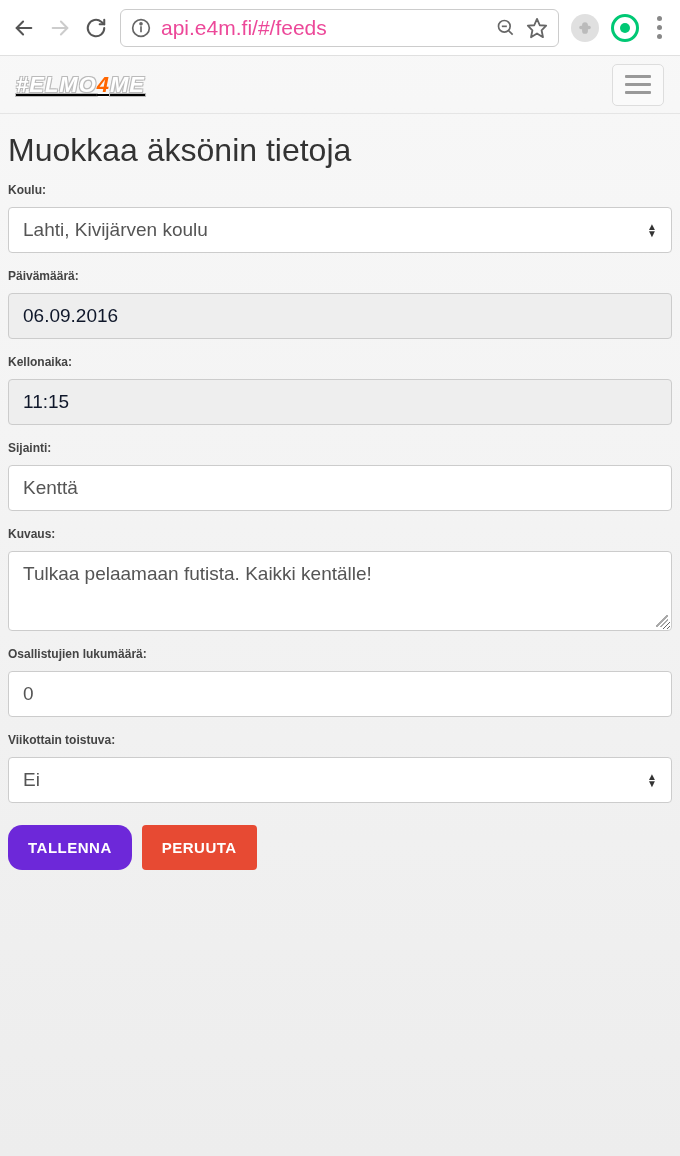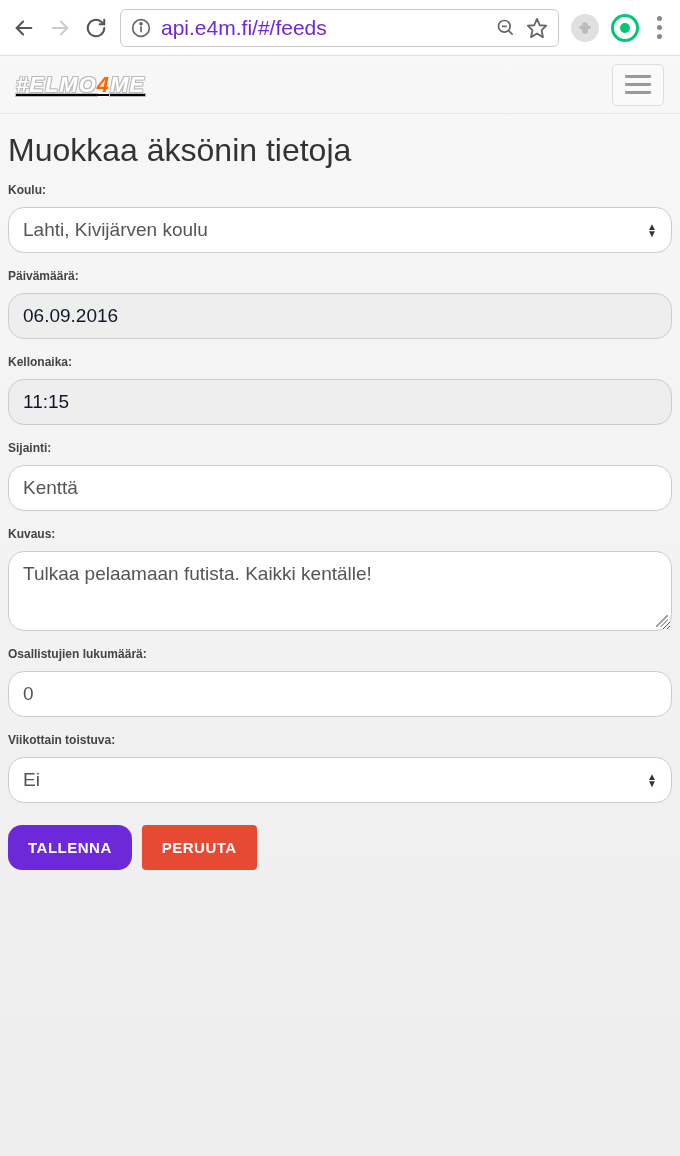--- a/index.html
+++ b/index.html
@@ -38,21 +38,21 @@
   border: 1px solid #ccc;
   border-radius: 6px;
   display: flex;
   align-items: center;
   padding: 0 10px;
   gap: 10px;
 }
 .url-text {
   flex: 1;
   font-size: 21px;
-  color: #6d28d9;
+  color: #ec4899;
   white-space: nowrap;
   overflow: hidden;
 }
 .circle-badge {
   width: 28px;
   height: 28px;
   border-radius: 50%;
   display: flex;
   align-items: center;
   justify-content: center;
@@ -114,21 +114,21 @@
   color: #444;
   margin-bottom: 10px;
 }
 .form-control, .form-select {
   width: 100%;
   font-size: 19px;
   color: #555;
   padding: 11px 14px;
   background: #fff;
   border: 1px solid #ccc;
-  border-radius: 16px;
+  border-radius: 4px;
   display: flex;
   align-items: center;
   justify-content: space-between;
 }
 .form-control.readonly { background: #eeeeee; color:#0f172a;}
 .select-arrows { display:flex; flex-direction:column; gap:1px; font-size:10px; color:#333; line-height:7px;}
 textarea.form-control {
   resize: vertical;
   height: 80px;
   font-family: inherit;

